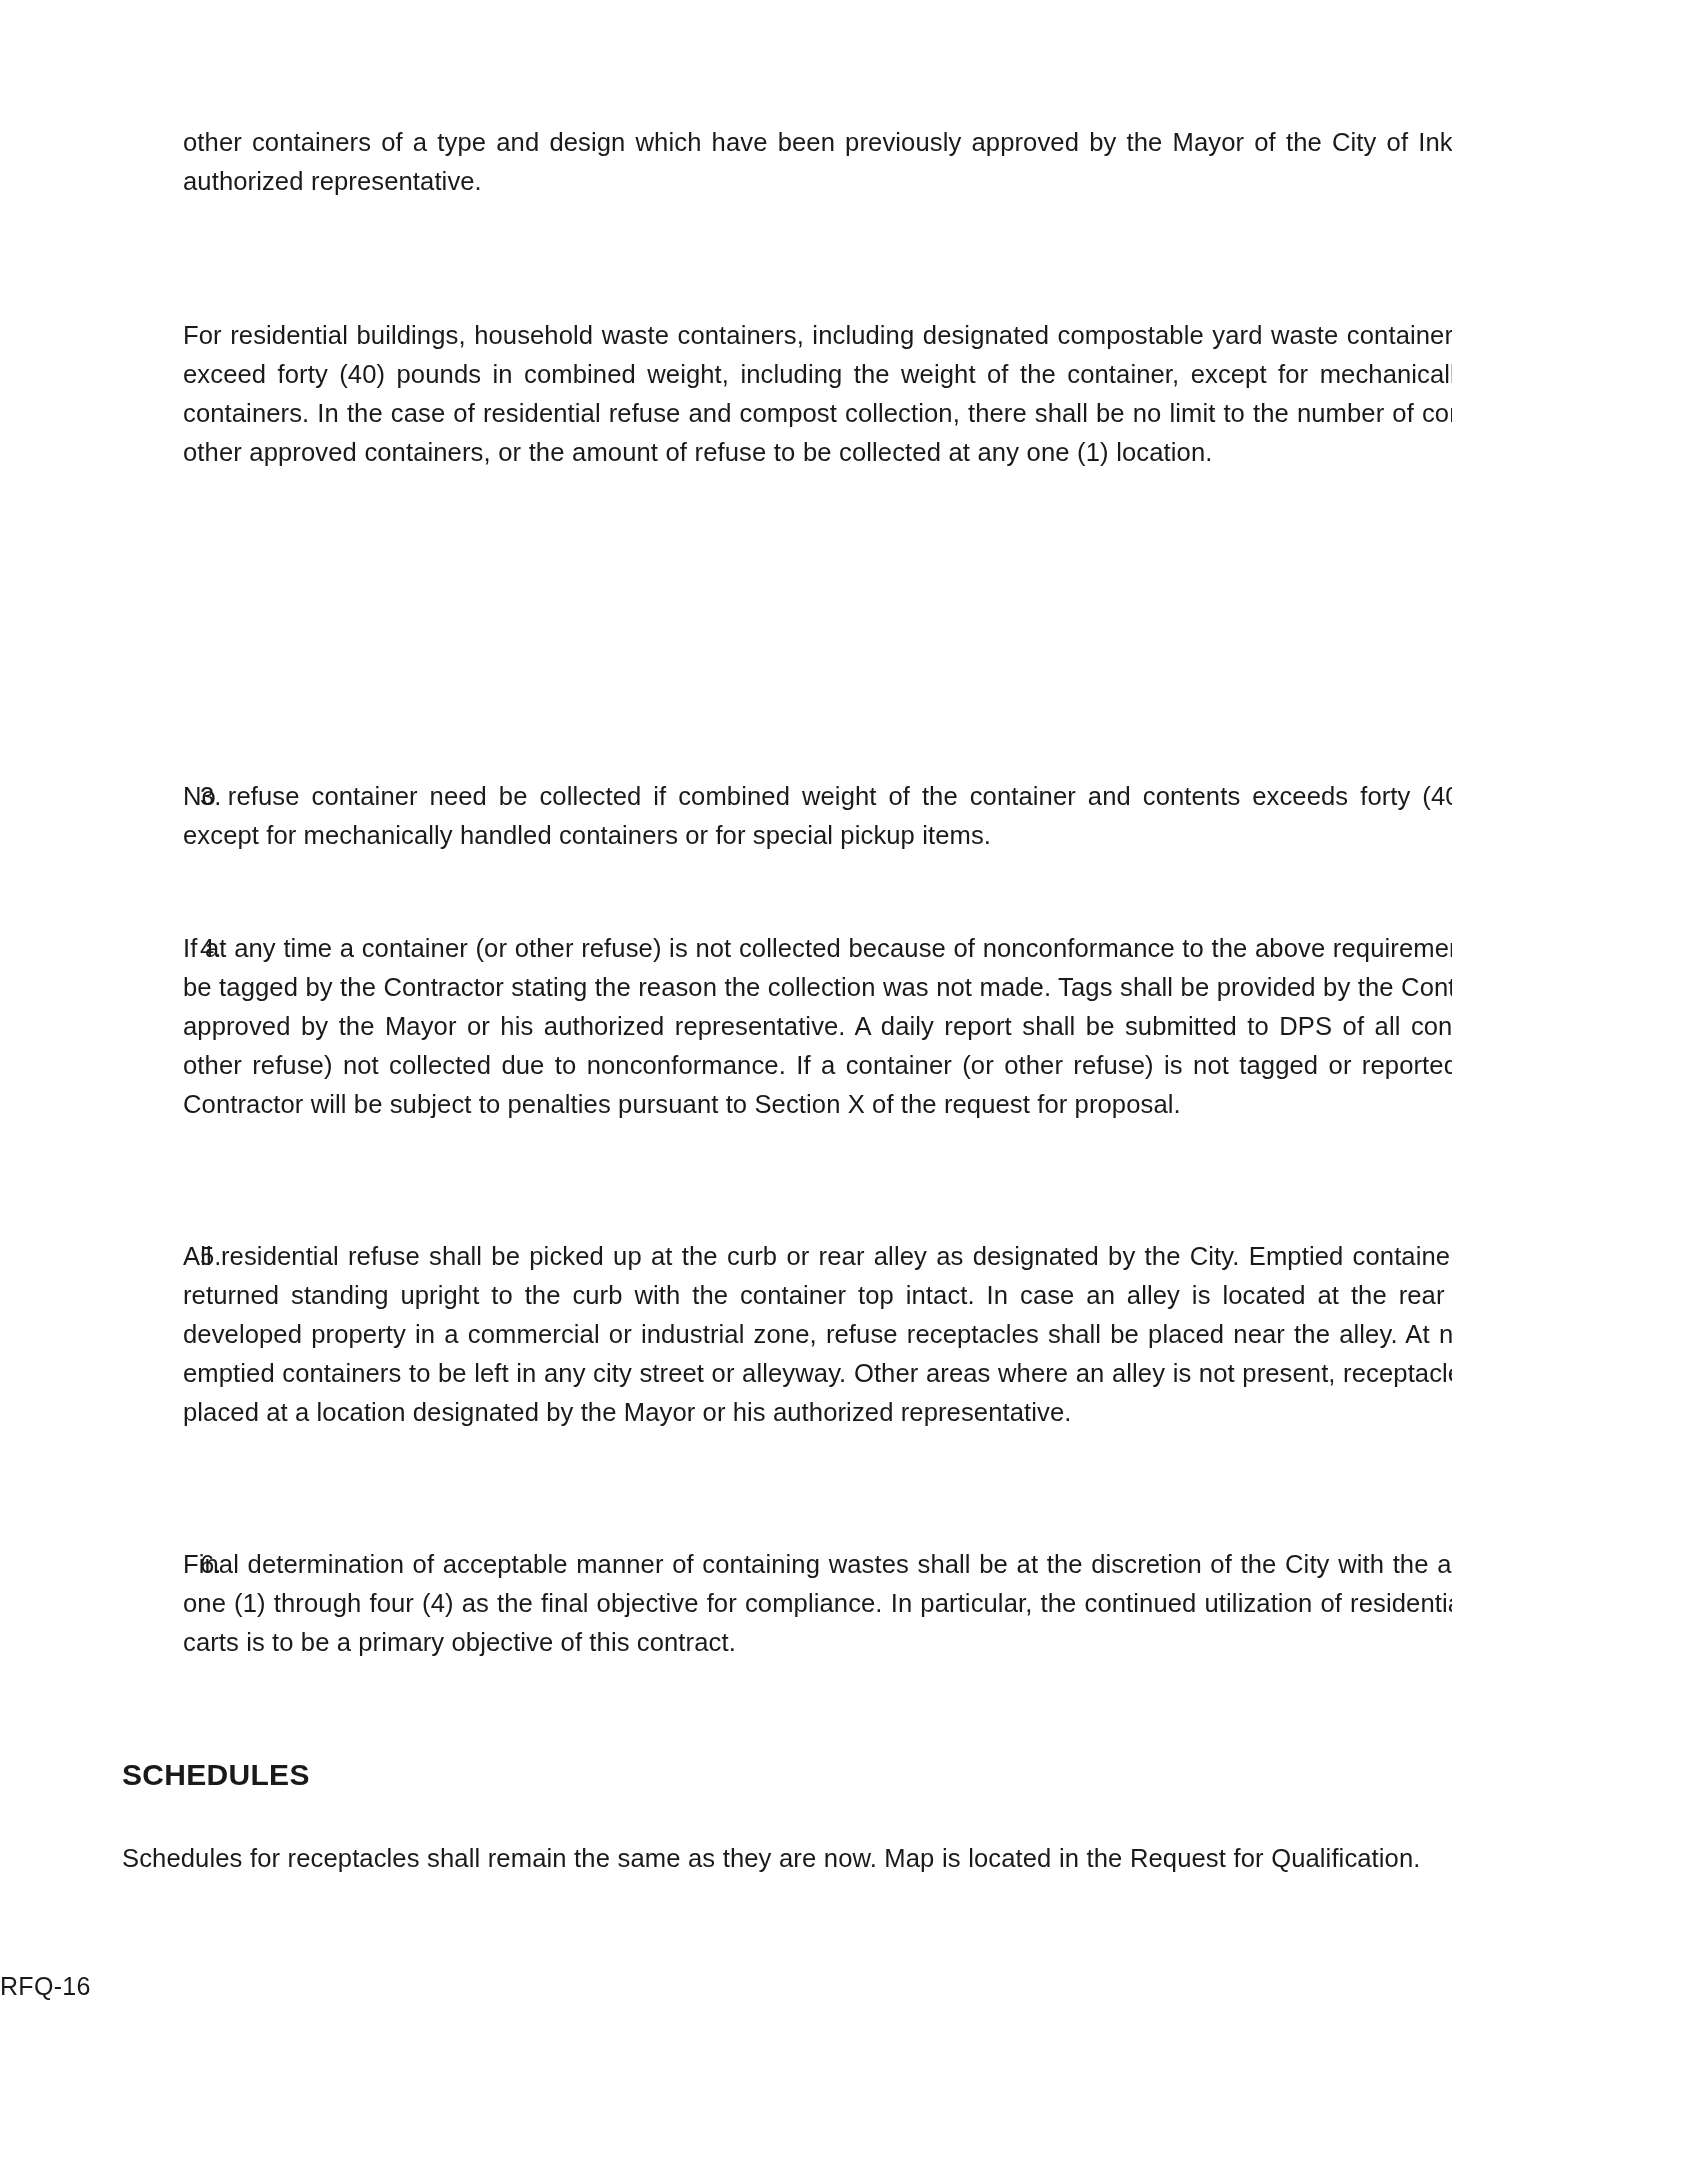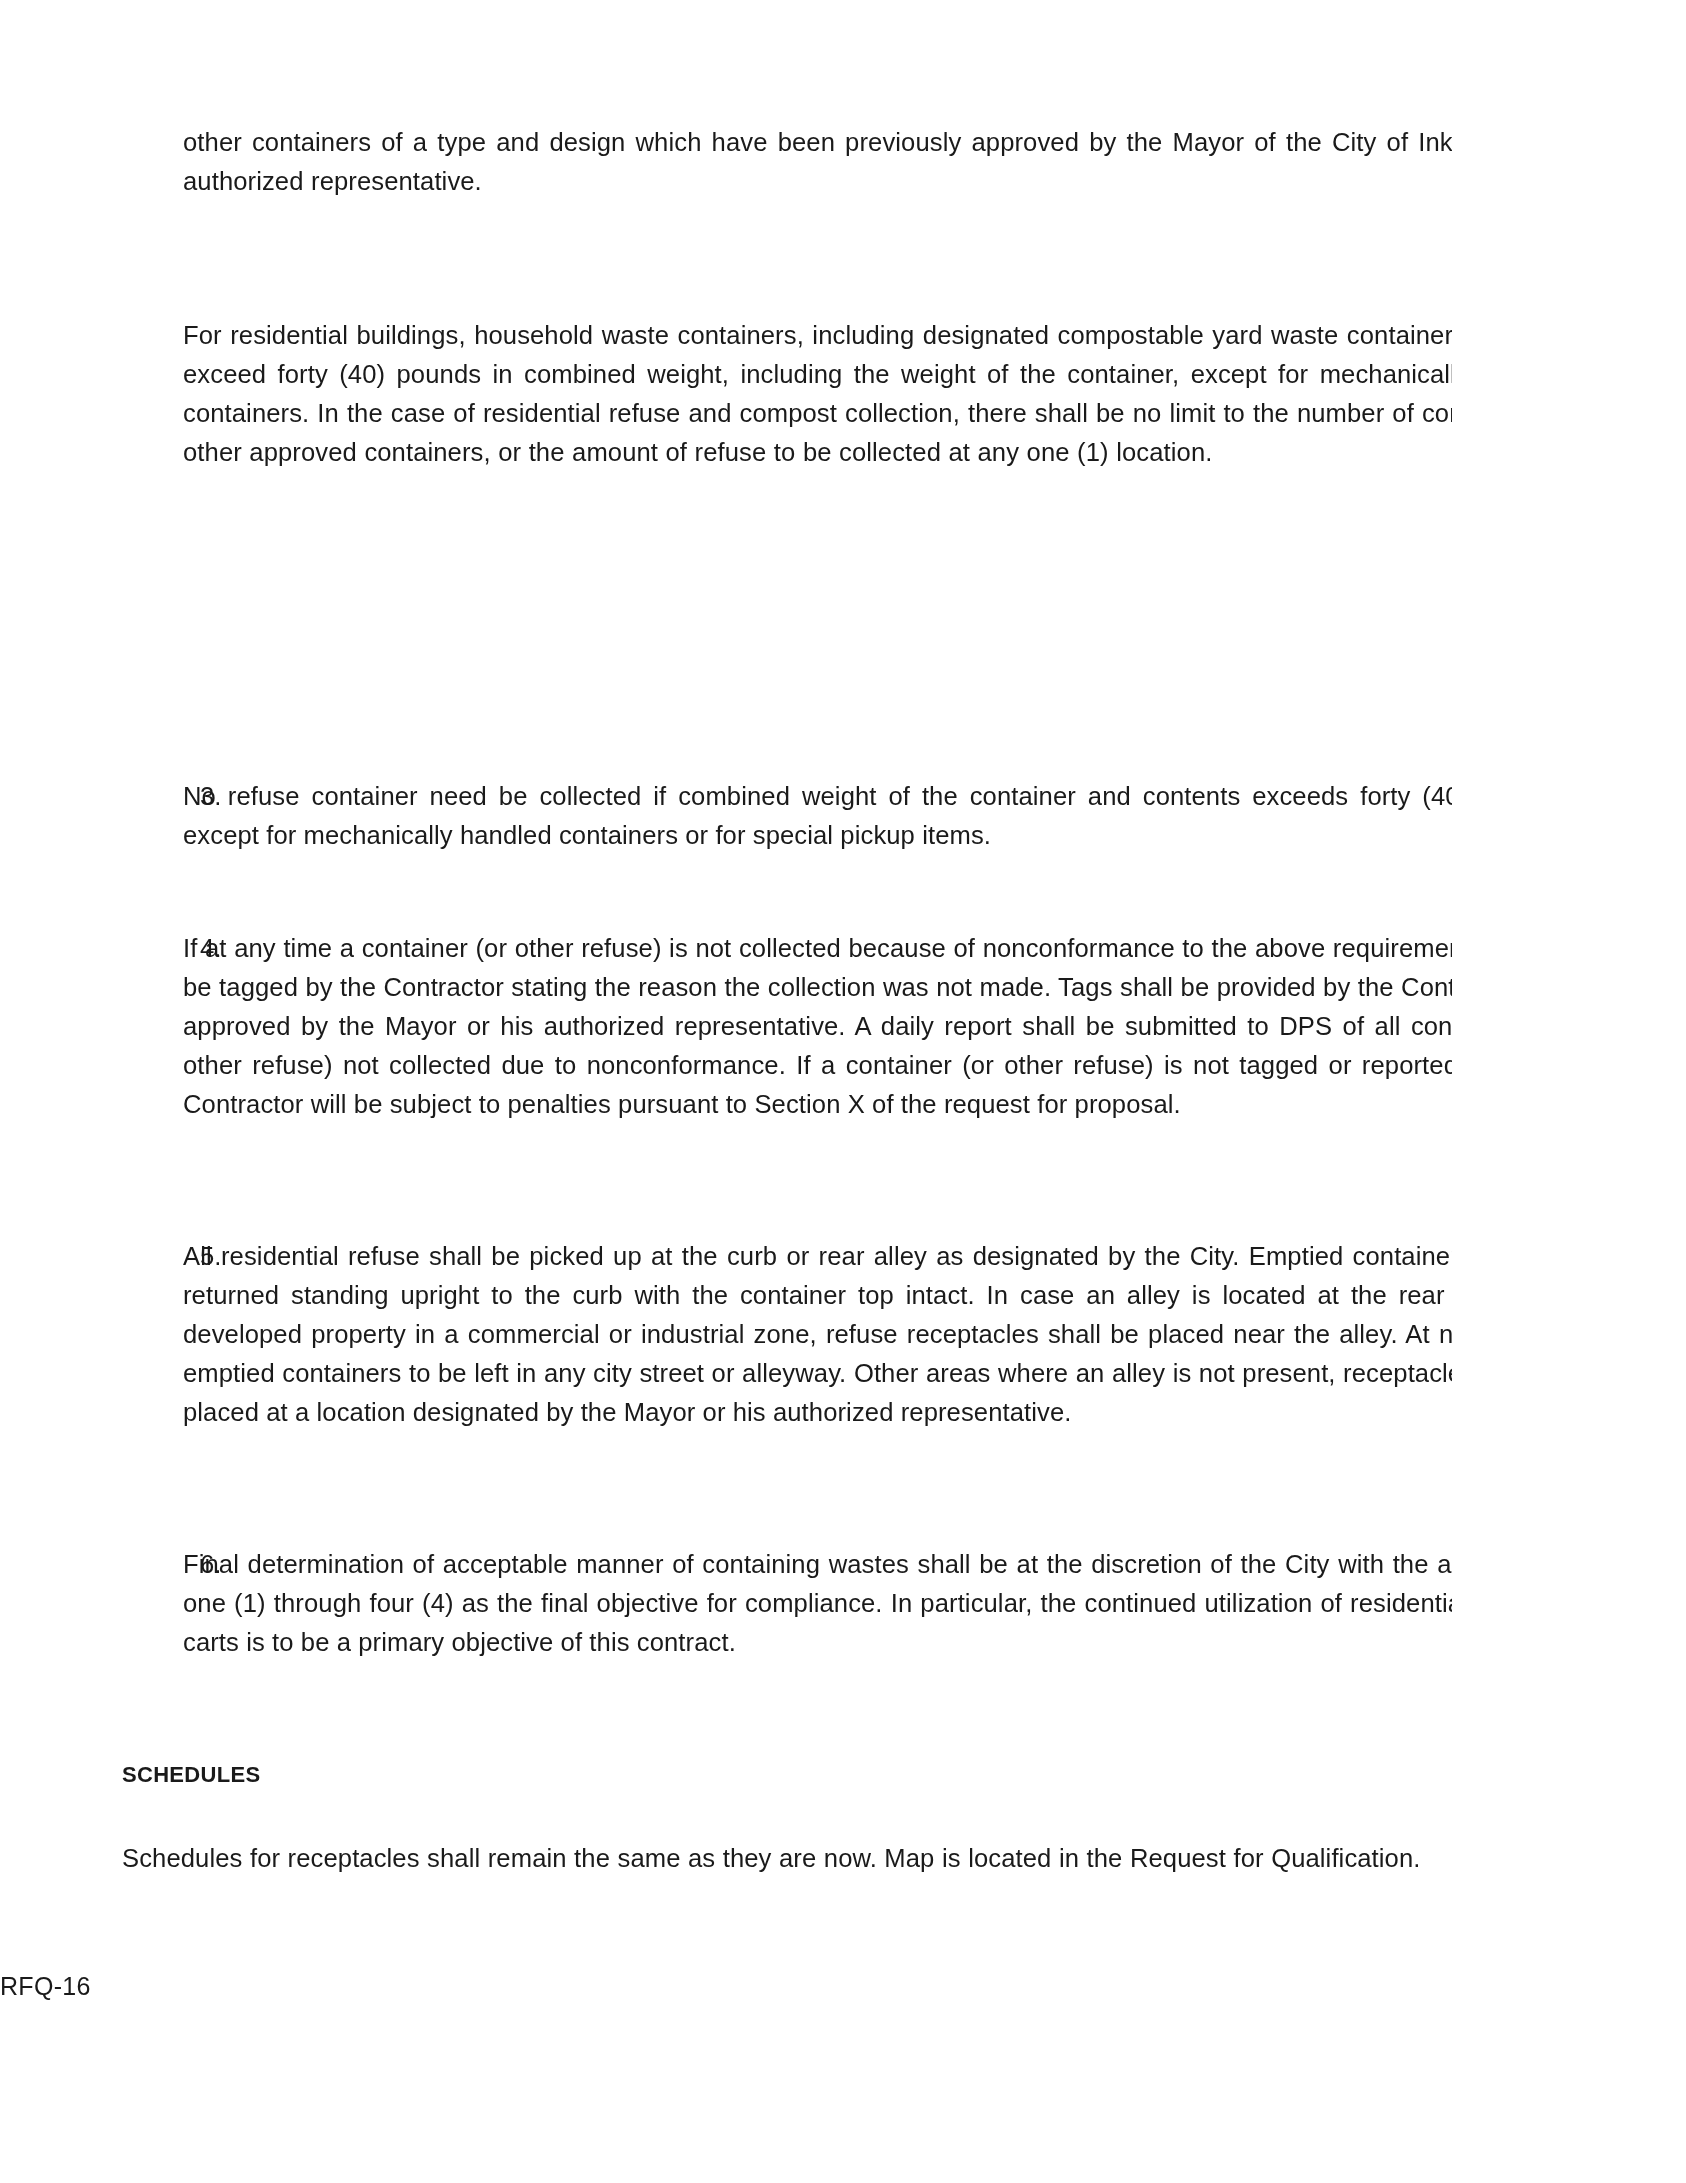--- a/index.html
+++ b/index.html
@@ -65,21 +65,21 @@
   .numbered-item .item-body {
     margin-left: 61px;
     font-size: 25.6px;
     line-height: 39px;
     text-align: justify;
     text-justify: inter-word;
     letter-spacing: 0.1px;
   }
 
   .section-heading {
-    font-size: 22px;
+    font-size: 30px;
     line-height: 34px;
     font-weight: bold;
     letter-spacing: 0.3px;
   }
 
   .footer-text {
     position: absolute;
     left: 0;
     width: 1687px;
     font-size: 25px;

